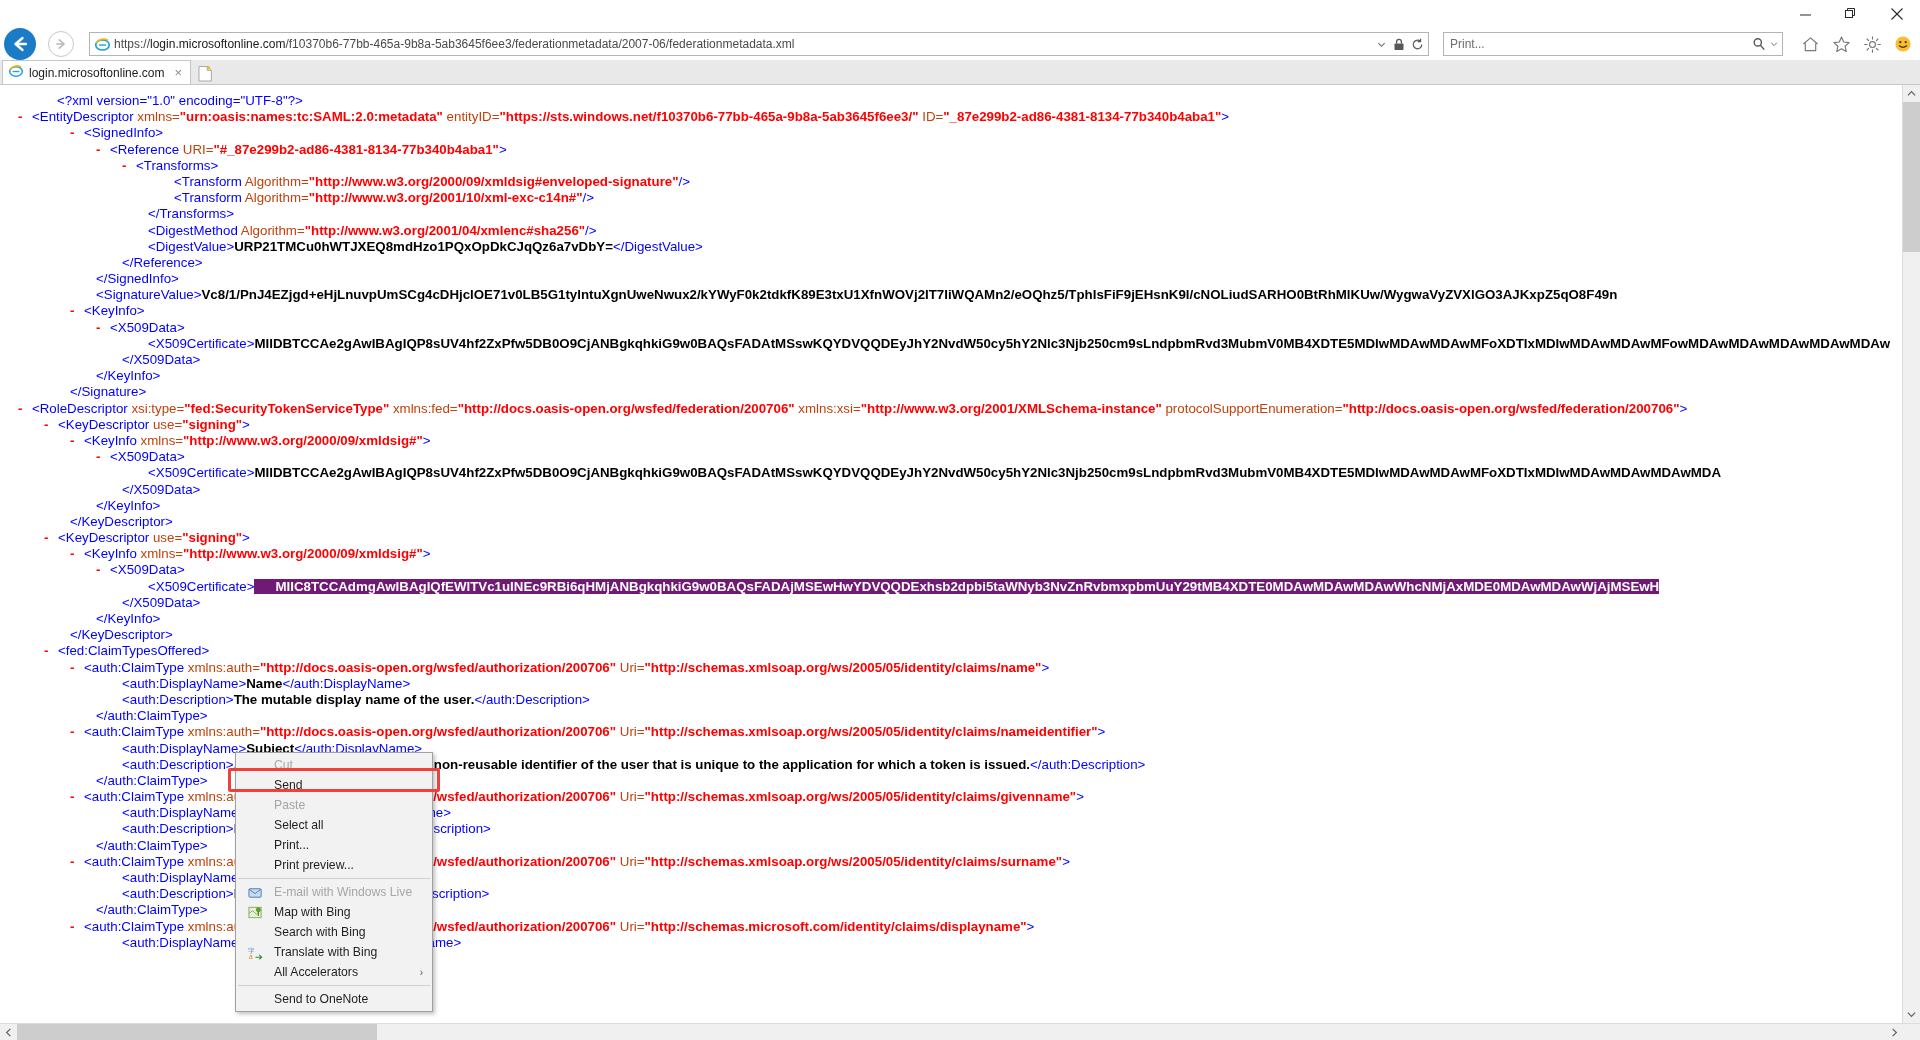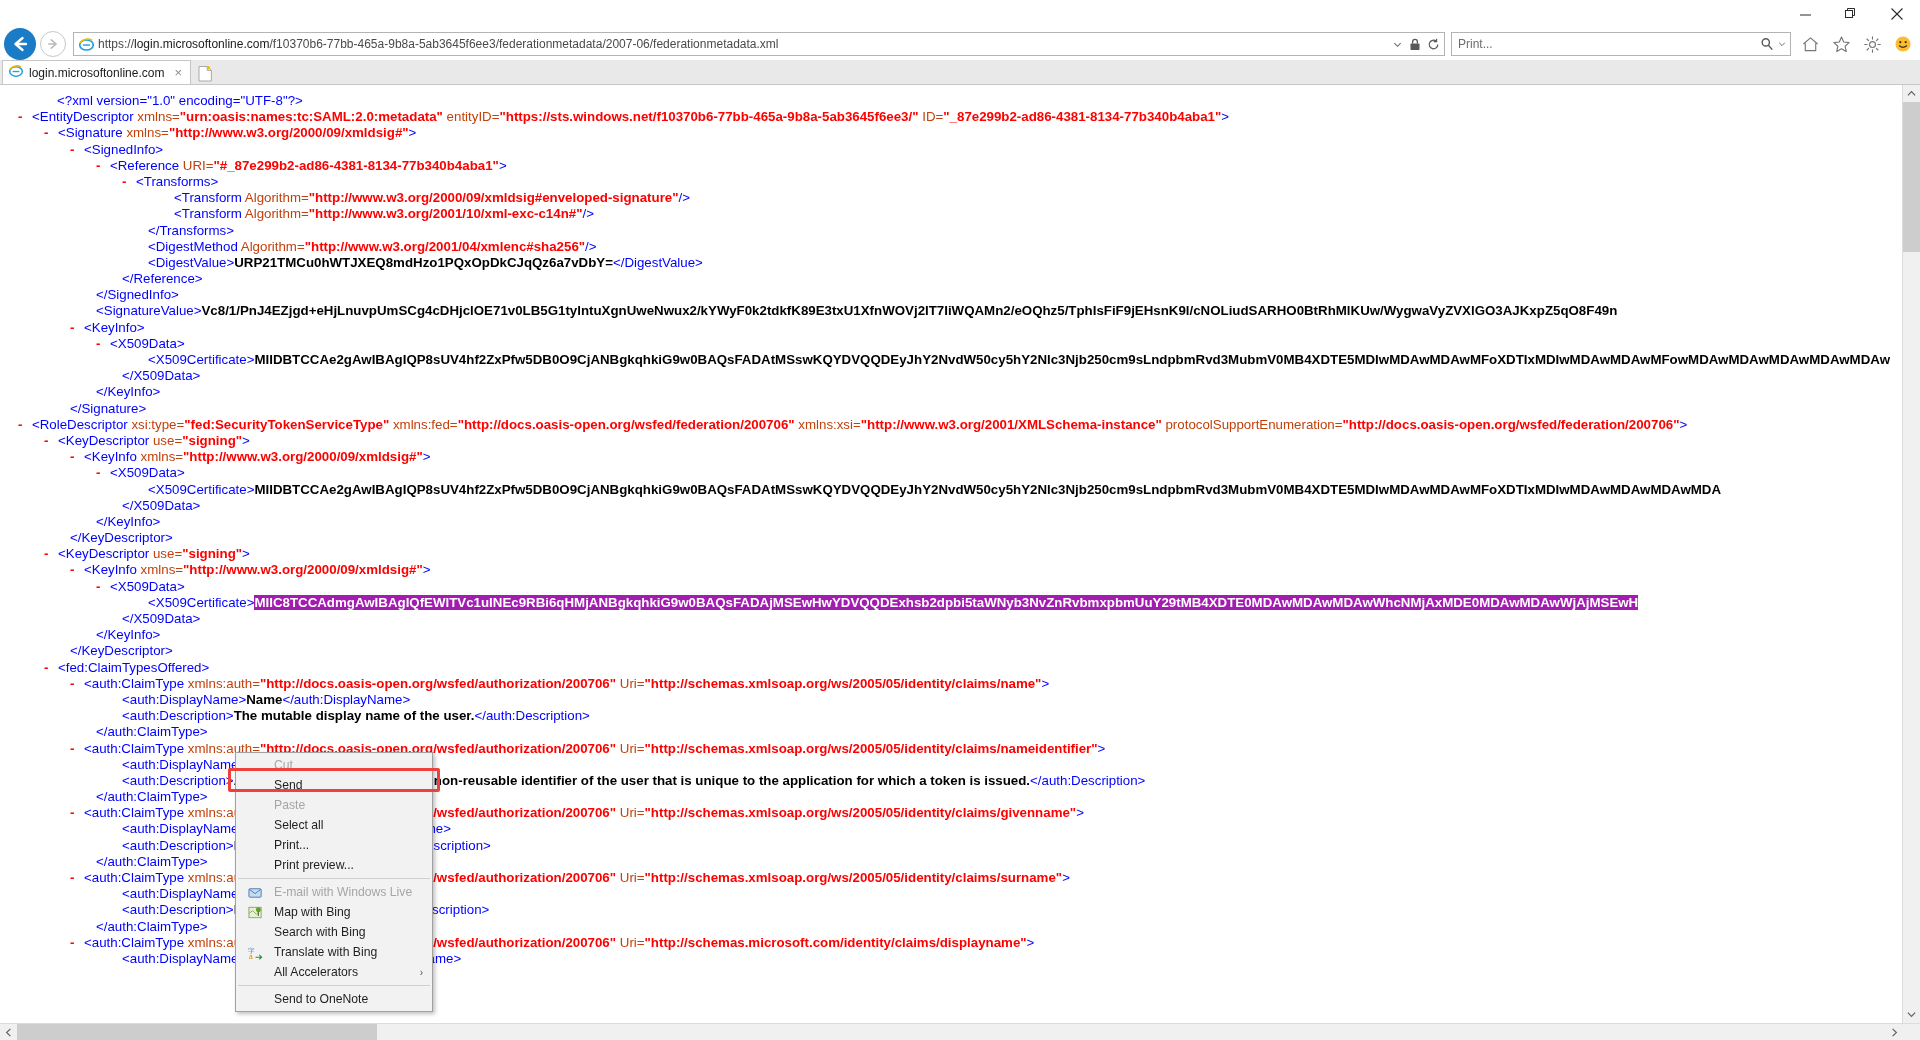--- a/index.html
+++ b/index.html
@@ -38,21 +38,21 @@
   .winbtn svg { display: block; }
 
   
   #navbar {
     height: 32px;
     flex: 0 0 32px;
     display: flex;
     align-items: center;
     padding: 0 6px 0 4px;
     background: #ffffff;
-    gap: 0px;
+    gap: 8px;
     justify-content: flex-end;
   }
   #back-button {
     width: 32px; height: 32px;
     border-radius: 50%;
     background: #1a7bc6;
     display: flex; align-items: center; justify-content: center;
     flex: 0 0 32px;
     cursor: pointer;
   }
@@ -190,21 +190,21 @@
   .pi   { color: #0000ff; }           
   .txt  { color: #000000; font-weight: bold; }  
   .minus {
     color: #ff0000;
     font-weight: bold;
     display: inline-block;
     width: 9px;
     cursor: pointer;
   }
   .sel { background: #2a6ebb; color: #ffffff; }
-  .sel.txt { background: #a21caf; color: #ffffff; }
+  .sel.txt { background: #701a75; color: #ffffff; padding-left: 21px; }
 
   
   #vscroll {
     flex: 0 0 17px;
     background: #f0f0f0;
     border-left: 1px solid #dcdcdc;
     display: flex; flex-direction: column;
     align-items: center;
     position: relative;
   }
@@ -434,21 +434,20 @@
       </svg>
     </div>
   </div>
 
   <div id="content-wrap">
     <div id="content-row">
       <div id="xml-viewport">
         <div id="xml-doc">
             <div class="xl"><span style="display:inline-block;width:39px"></span><span class="pi">&lt;?xml version="1.0" encoding="UTF-8"?&gt;</span></div>
             <div class="xl"><span style="display:inline-block;width:0px"></span><span class="minus">-</span><span style="display:inline-block;width:5px"></span><span class="tg">&lt;EntityDescriptor </span><span class="an">xmlns=</span><span class="av">"urn:oasis:names:tc:SAML:2.0:metadata"</span><span class="an"> entityID=</span><span class="av">"https://sts.windows.net/f10370b6-77bb-465a-9b8a-5ab3645f6ee3/"</span><span class="an"> ID=</span><span class="av">"_87e299b2-ad86-4381-8134-77b340b4aba1"</span><span class="tg">&gt;</span></div>
-            <div class="xl"><span style="display:inline-block;width:26px"></span><span class="minus">-</span><span style="display:inline-block;width:5px"></span><span class="tg">&lt;Signature </span><span class="an">xmlns=</span><span class="av">"http://www.w3.org/2000/09/xmldsig#"</span><span class="tg">&gt;</span></div>
             <div class="xl"><span style="display:inline-block;width:52px"></span><span class="minus">-</span><span style="display:inline-block;width:5px"></span><span class="tg">&lt;SignedInfo&gt;</span></div>
             <div class="xl"><span style="display:inline-block;width:78px"></span><span class="minus">-</span><span style="display:inline-block;width:5px"></span><span class="tg">&lt;Reference </span><span class="an">URI=</span><span class="av">"#_87e299b2-ad86-4381-8134-77b340b4aba1"</span><span class="tg">&gt;</span></div>
             <div class="xl"><span style="display:inline-block;width:104px"></span><span class="minus">-</span><span style="display:inline-block;width:5px"></span><span class="tg">&lt;Transforms&gt;</span></div>
             <div class="xl"><span style="display:inline-block;width:156px"></span><span class="tg">&lt;Transform </span><span class="an">Algorithm=</span><span class="av">"http://www.w3.org/2000/09/xmldsig#enveloped-signature"</span><span class="tg">/&gt;</span></div>
             <div class="xl"><span style="display:inline-block;width:156px"></span><span class="tg">&lt;Transform </span><span class="an">Algorithm=</span><span class="av">"http://www.w3.org/2001/10/xml-exc-c14n#"</span><span class="tg">/&gt;</span></div>
             <div class="xl"><span style="display:inline-block;width:130px"></span><span class="tg">&lt;/Transforms&gt;</span></div>
             <div class="xl"><span style="display:inline-block;width:130px"></span><span class="tg">&lt;DigestMethod </span><span class="an">Algorithm=</span><span class="av">"http://www.w3.org/2001/04/xmlenc#sha256"</span><span class="tg">/&gt;</span></div>
             <div class="xl"><span style="display:inline-block;width:130px"></span><span class="tg">&lt;DigestValue&gt;</span><span class="txt">URP21TMCu0hWTJXEQ8mdHzo1PQxOpDkCJqQz6a7vDbY=</span><span class="tg">&lt;/DigestValue&gt;</span></div>
             <div class="xl"><span style="display:inline-block;width:104px"></span><span class="tg">&lt;/Reference&gt;</span></div>
             <div class="xl"><span style="display:inline-block;width:78px"></span><span class="tg">&lt;/SignedInfo&gt;</span></div>

